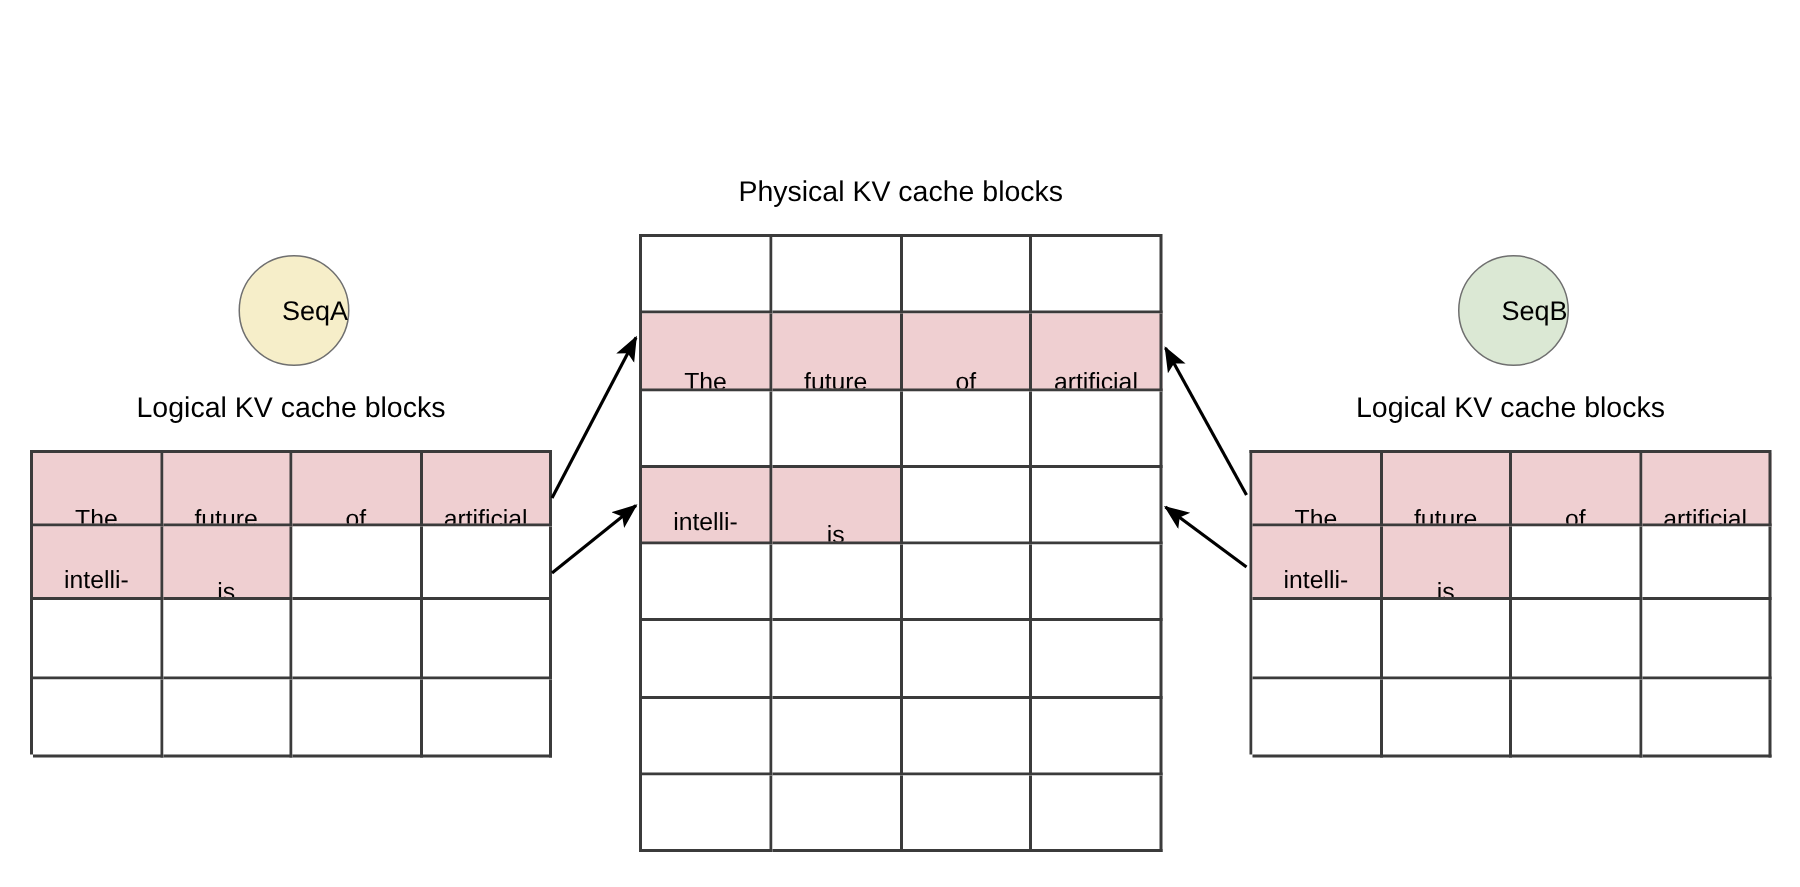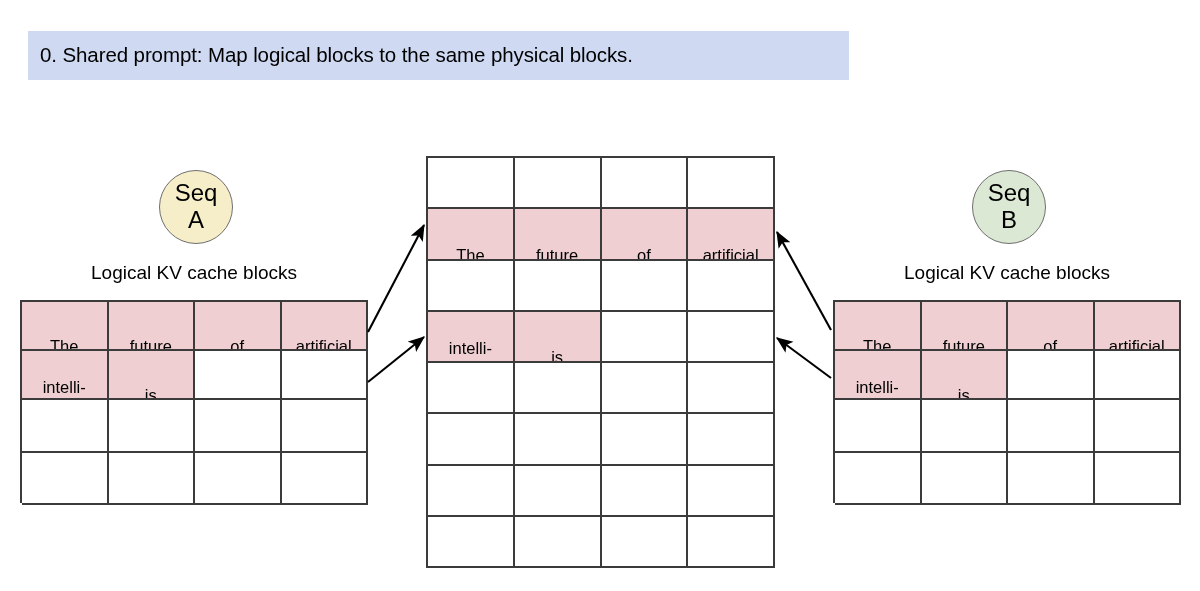--- a/index.html
+++ b/index.html
@@ -97,24 +97,24 @@
   }
 
   
   .seq-circle {
     position: absolute;
     width: 72px;
     height: 72px;
     border-radius: 50%;
     border: 1.6px solid #6f6f6f;
     display: flex;
-    flex-direction: column;
+    flex-direction: row;
     align-items: center;
-    justify-content: center;
-    font-size: 24px;
+    justify-content: flex-end;
+    font-size: 18px;
     line-height: 1.12;
   }
   #seq-a {
     left: 159px; top: 170px;
     background: #f6eec9;
   }
   #seq-b {
     left: 972px; top: 170px;
     background: #dbe8d4;
   }
@@ -126,24 +126,22 @@
     width: 1200px;
     height: 591px;
     pointer-events: none;
   }
 </style>
 </head>
 <body>
 
 <div id="stage">
 
-  <div class="banner">
-    <span class="banner-text">0. Shared prompt: Map logical blocks to the same physical blocks.</span>
-  </div>
-
+
+  <div class="caption" id="cap-physical" style="left:426px; top:118px; width:349px;">Physical KV cache blocks</div>
 
   <div class="grid" id="physical">
       <div class="cell"></div>
       <div class="cell"></div>
       <div class="cell"></div>
       <div class="cell"></div>
       <div class="cell filled">
         <span class="txt">The</span>
       </div>
       <div class="cell filled">

